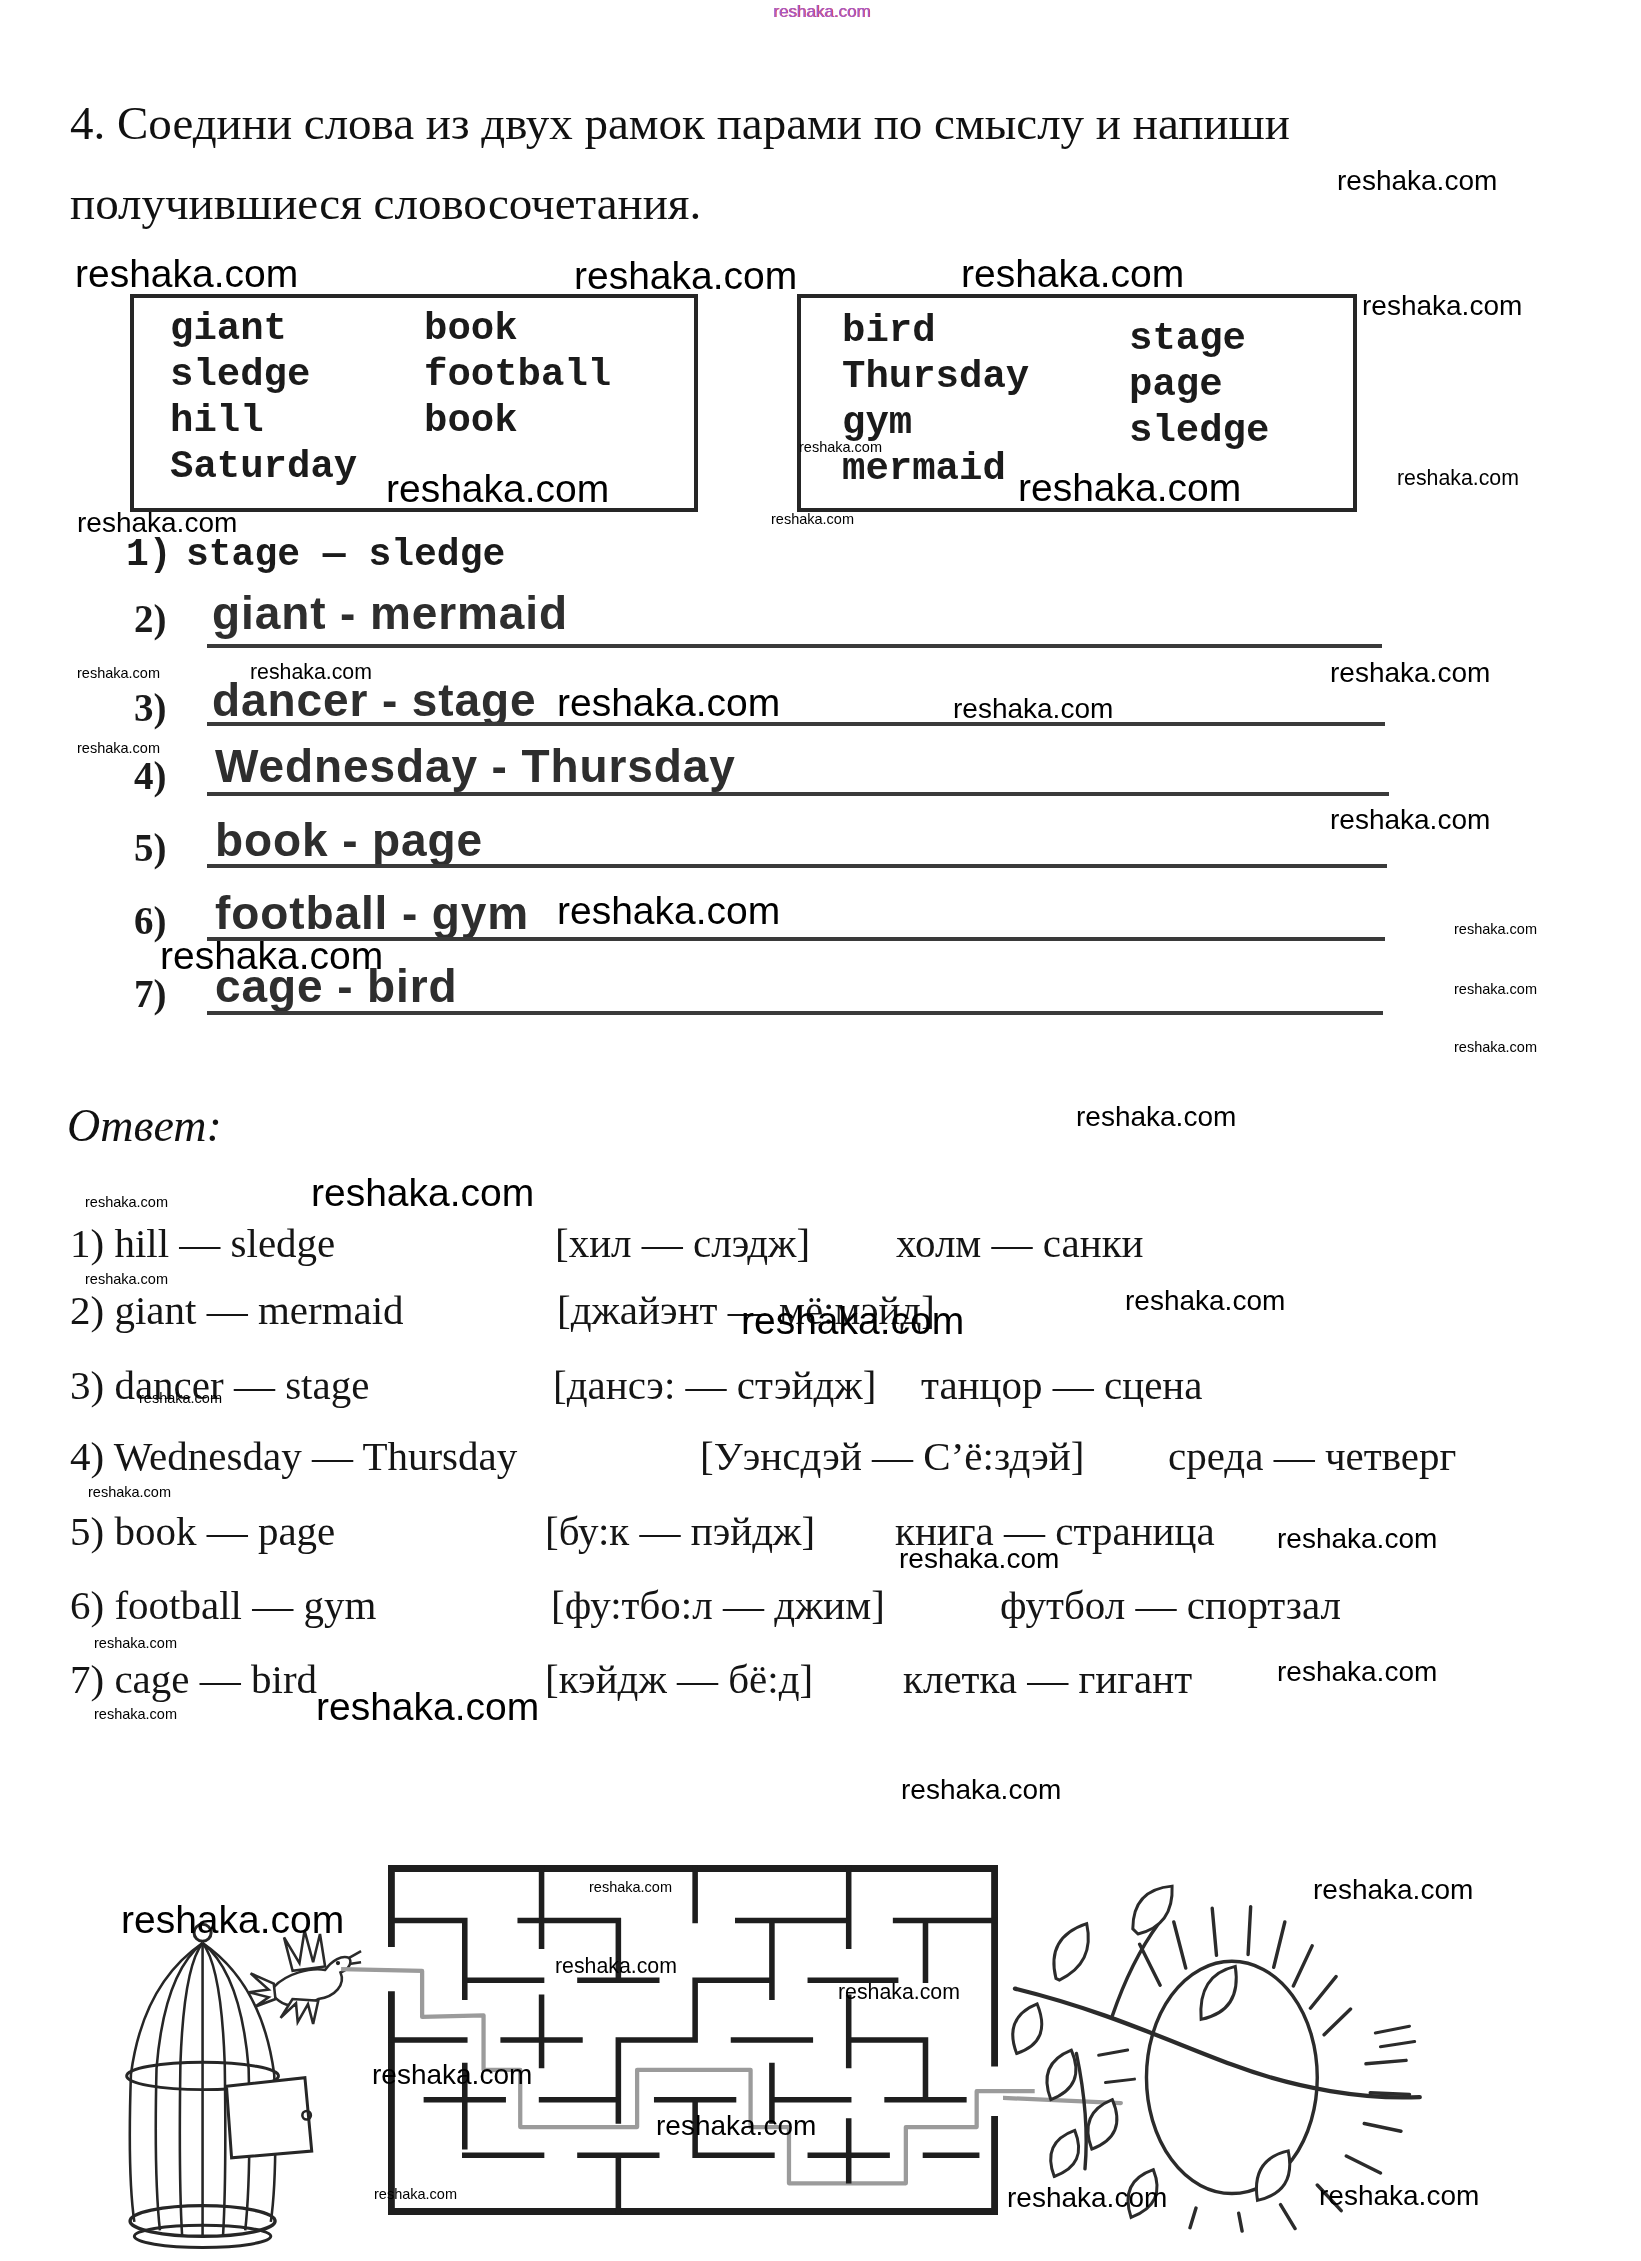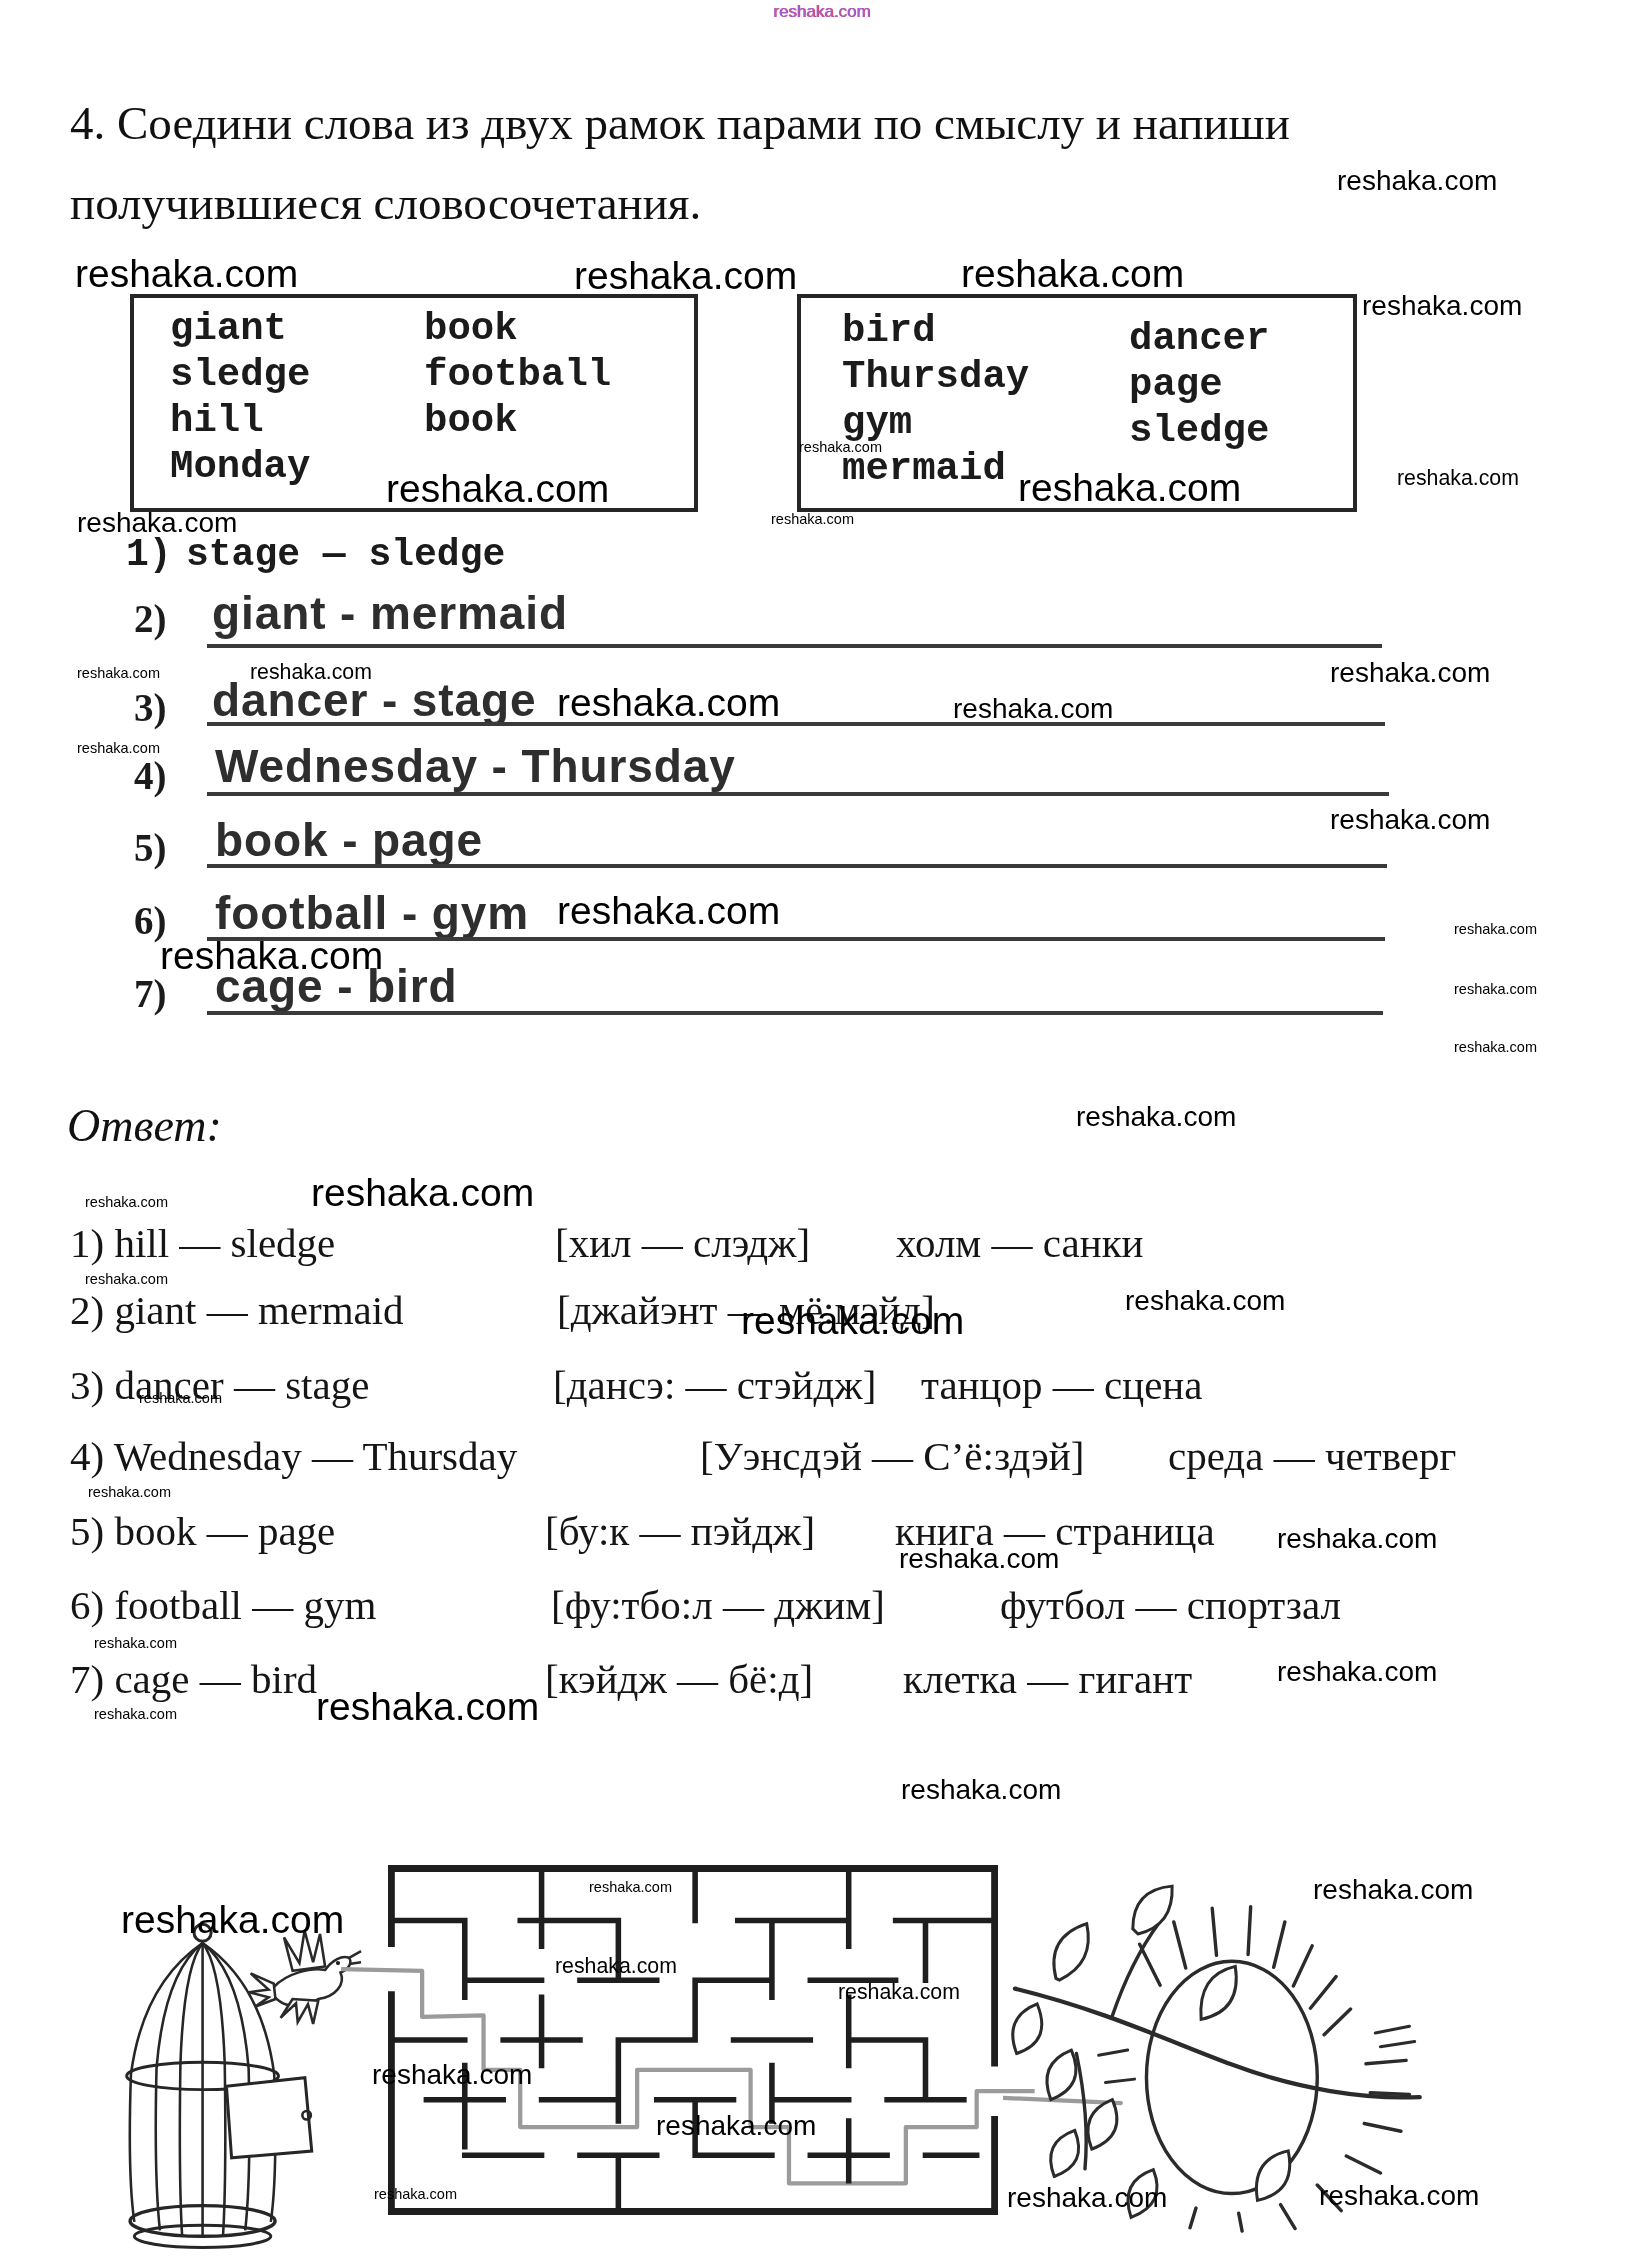--- a/index.html
+++ b/index.html
@@ -33,32 +33,32 @@
 
 <div class="page">
 
   <div class="heading" style="left:70px;top:96px">4. Соедини слова из двух рамок парами по смыслу и напиши</div>
   <div class="heading" style="left:70px;top:176px">получившиеся словосочетания.</div>
 
   <div class="wordbox" style="left:130px;top:294px;width:560px;height:210px">
     <span class="boxword" style="left:36px;top:12px">giant</span>
     <span class="boxword" style="left:36px;top:58px">sledge</span>
     <span class="boxword" style="left:36px;top:104px">hill</span>
-    <span class="boxword" style="left:36px;top:150px">Monday</span>
+    <span class="boxword" style="left:36px;top:150px">Saturday</span>
     <span class="boxword" style="left:290px;top:12px">book</span>
     <span class="boxword" style="left:290px;top:58px">football</span>
     <span class="boxword" style="left:290px;top:104px">book</span>
   </div>
 
   <div class="wordbox" style="left:797px;top:294px;width:552px;height:210px">
     <span class="boxword" style="left:41px;top:13.7px">bird</span>
     <span class="boxword" style="left:41px;top:60px">Thursday</span>
     <span class="boxword" style="left:41px;top:106px">gym</span>
     <span class="boxword" style="left:41px;top:152px">mermaid</span>
-    <span class="boxword" style="left:328px;top:22px">dancer</span>
+    <span class="boxword" style="left:328px;top:22px">stage</span>
     <span class="boxword" style="left:328px;top:68px">page</span>
     <span class="boxword" style="left:328px;top:114px">sledge</span>
   </div>
 
   <span class="typew" style="left:126px;top:533px">1)</span>
   <span class="typew" style="left:186px;top:533px">stage — sledge</span>
 
   <span class="exnum" style="left:134px;top:596px">2)</span>
   <span class="hand" style="left:212px;top:586px">giant - mermaid</span>
   <div class="uline" style="left:207px;top:644px;width:1175px"></div>

